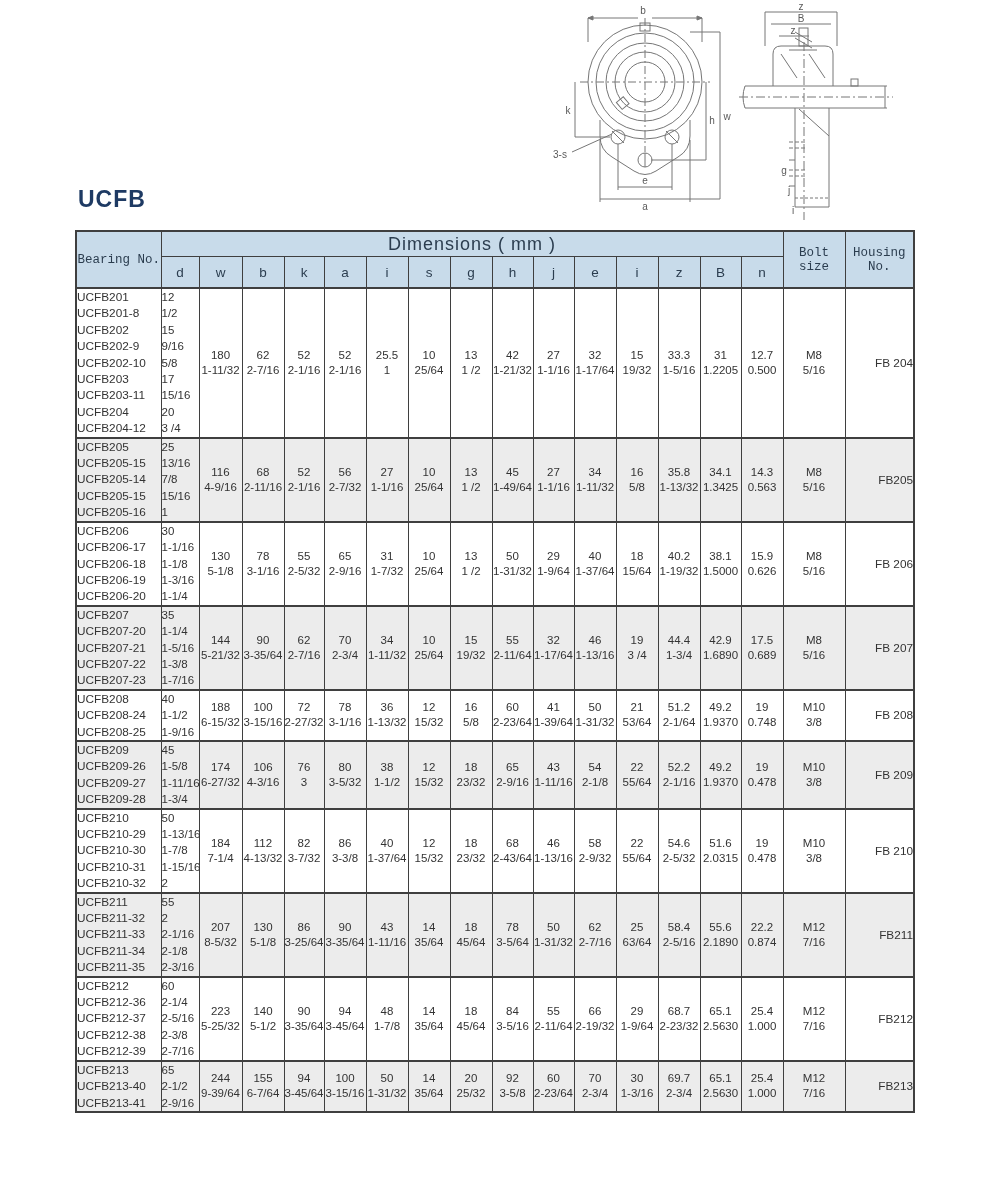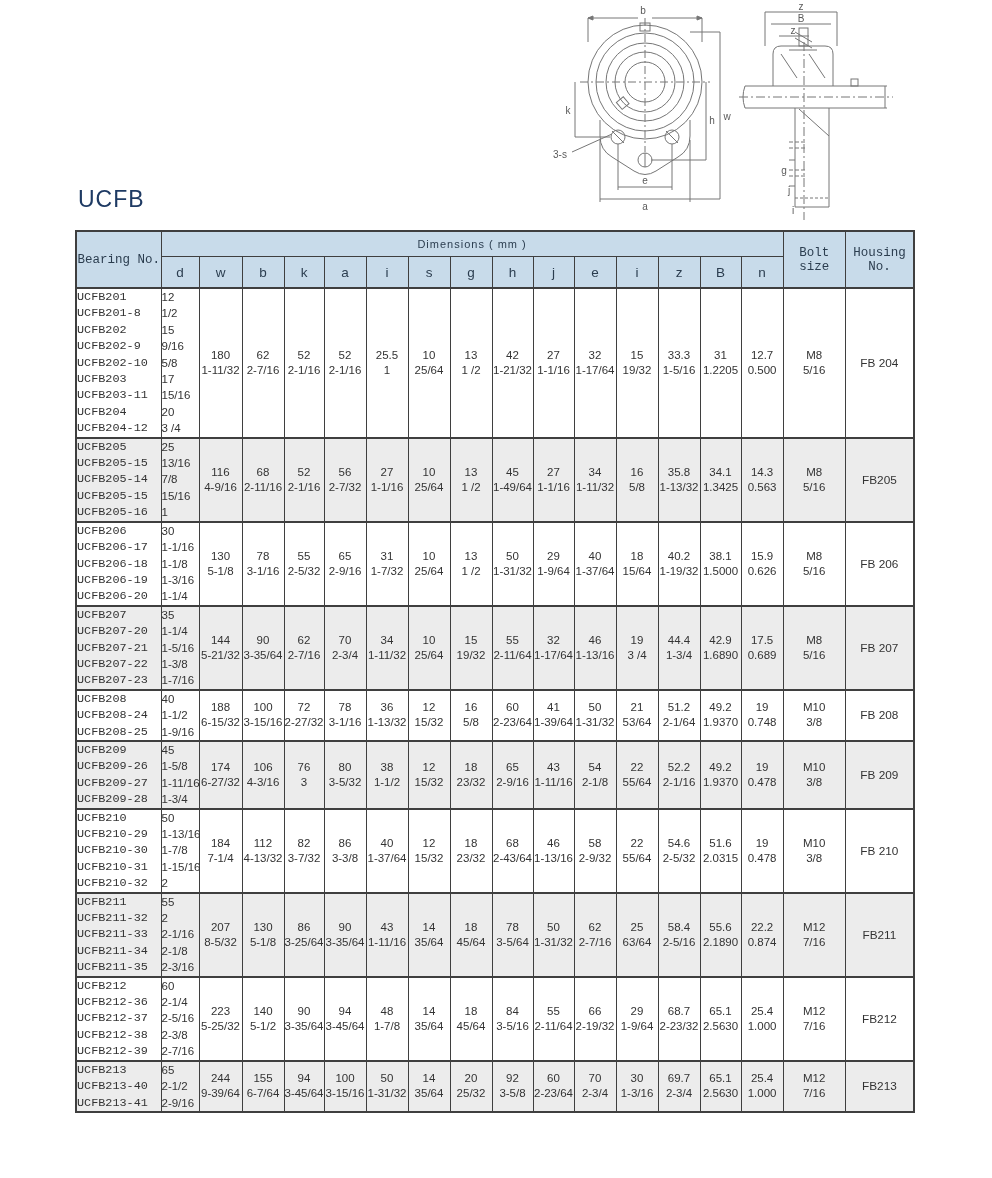--- a/index.html
+++ b/index.html
@@ -4,43 +4,43 @@
 <style>
   html,body{margin:0;padding:0;background:#ffffff;}
   .page{
     position:relative;width:992px;height:1178px;background:#ffffff;overflow:hidden;
     font-family:"Liberation Sans", sans-serif;color:#333;
   }
   .drawing{position:absolute;}
   .drawing text{font-family:"Liberation Sans",sans-serif;font-size:10px;fill:#5a5a5a;}
   .page-title{
     position:absolute;left:78px;top:186px;margin:0;
-    font-size:23px;font-weight:400;letter-spacing:1px;color:#1e3a63;
+    font-size:23px;font-weight:700;letter-spacing:1px;color:#1e3a63;
   }
   table.spec{
     position:absolute;left:75px;top:230px;width:838px;
     border-collapse:collapse;table-layout:fixed;
     border:2px solid #3f3f3f;font-size:11.5px;color:#333;
   }
   table.spec th, table.spec td{border:1px solid #3f3f3f;padding:0;}
   thead th{
     background:#c8dbea;color:#2b3d4f;font-weight:400;
   }
-  th.dims-span{height:24px;font-size:11px;letter-spacing:1px;}
+  th.dims-span{height:24px;font-size:18px;letter-spacing:1px;}
   th.merged{font-size:12.5px;font-family:Liberation Mono, monospace;}
   tr.subhead th{height:30px;font-size:13.5px;}
   tbody tr.data-row td{border-top:2px solid #3f3f3f;vertical-align:middle;}
   tbody tr.shaded td{background:#ececec;}
-  td.bearing-cell{text-align:left;padding:4px 2px 4px 8px;font-size:11.8px;font-family:Liberation Mono, monospace;}
+  td.bearing-cell{text-align:left;padding:4px 2px 4px 8px;font-size:11.8px;}
   td.bearing-cell div{line-height:16.4px;white-space:nowrap;}
   td.d-cell{text-align:left;padding:4px 1px 4px 3px;}
   td.d-cell div{line-height:16.4px;white-space:nowrap;}
   td.dim-cell,td.bolt-cell{text-align:center;}
   td.dim-cell div,td.bolt-cell div{line-height:15px;white-space:nowrap;}
-  td.housing-cell{text-align:center;font-size:11.8px;}
+  td.housing-cell{text-align:right;font-size:11.8px;}
 </style>
 </head>
 <body>
 
 <div class="page">
 
   <svg class="drawing" style="left:548px;top:2px;" width="200" height="212" viewBox="0 0 200 212">
     <g stroke="#767676" stroke-width="1" fill="none">
 
       <line x1="40" y1="16" x2="90" y2="16"></line>

